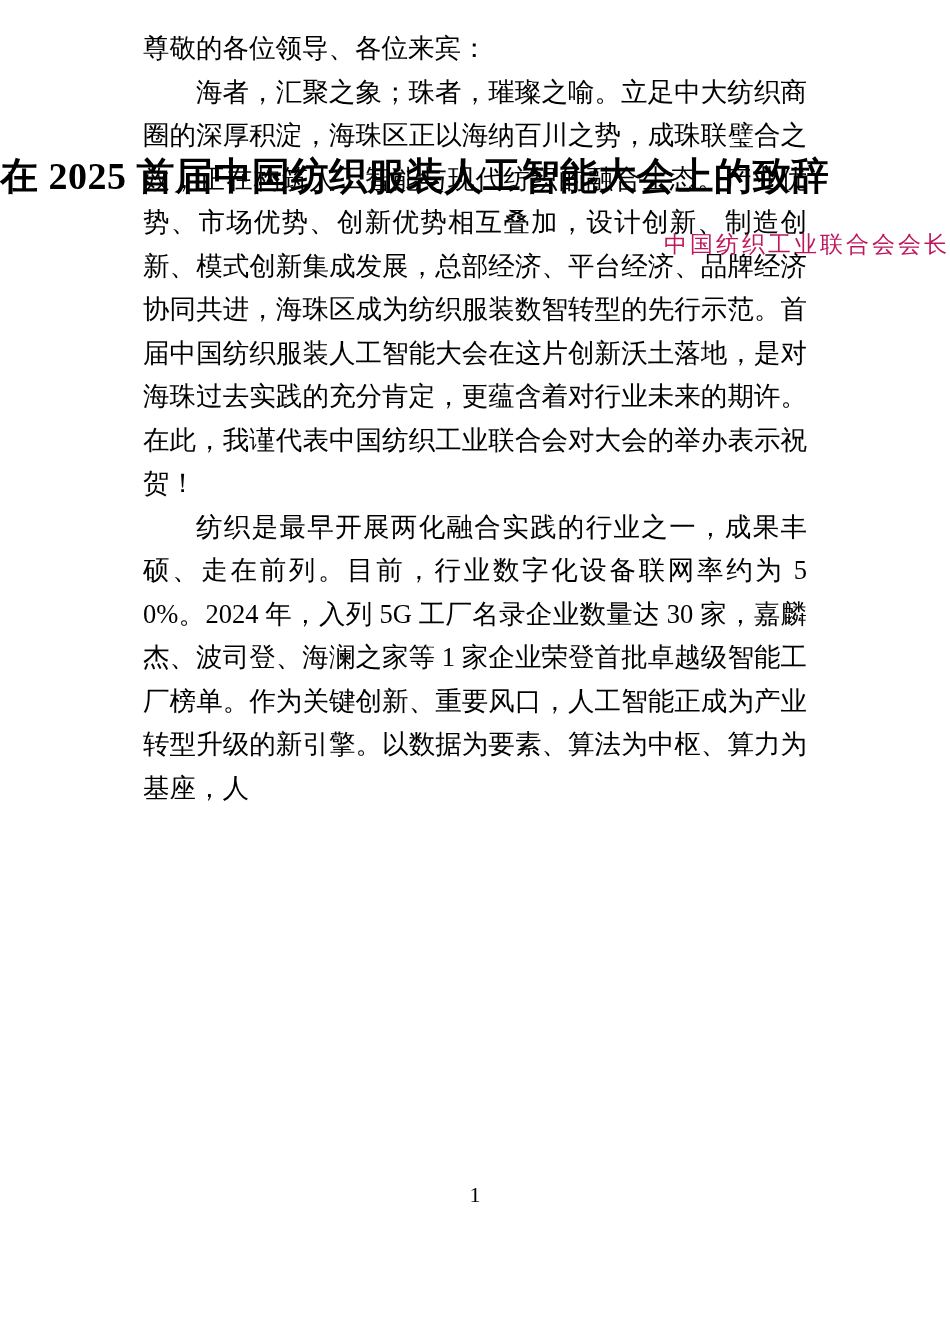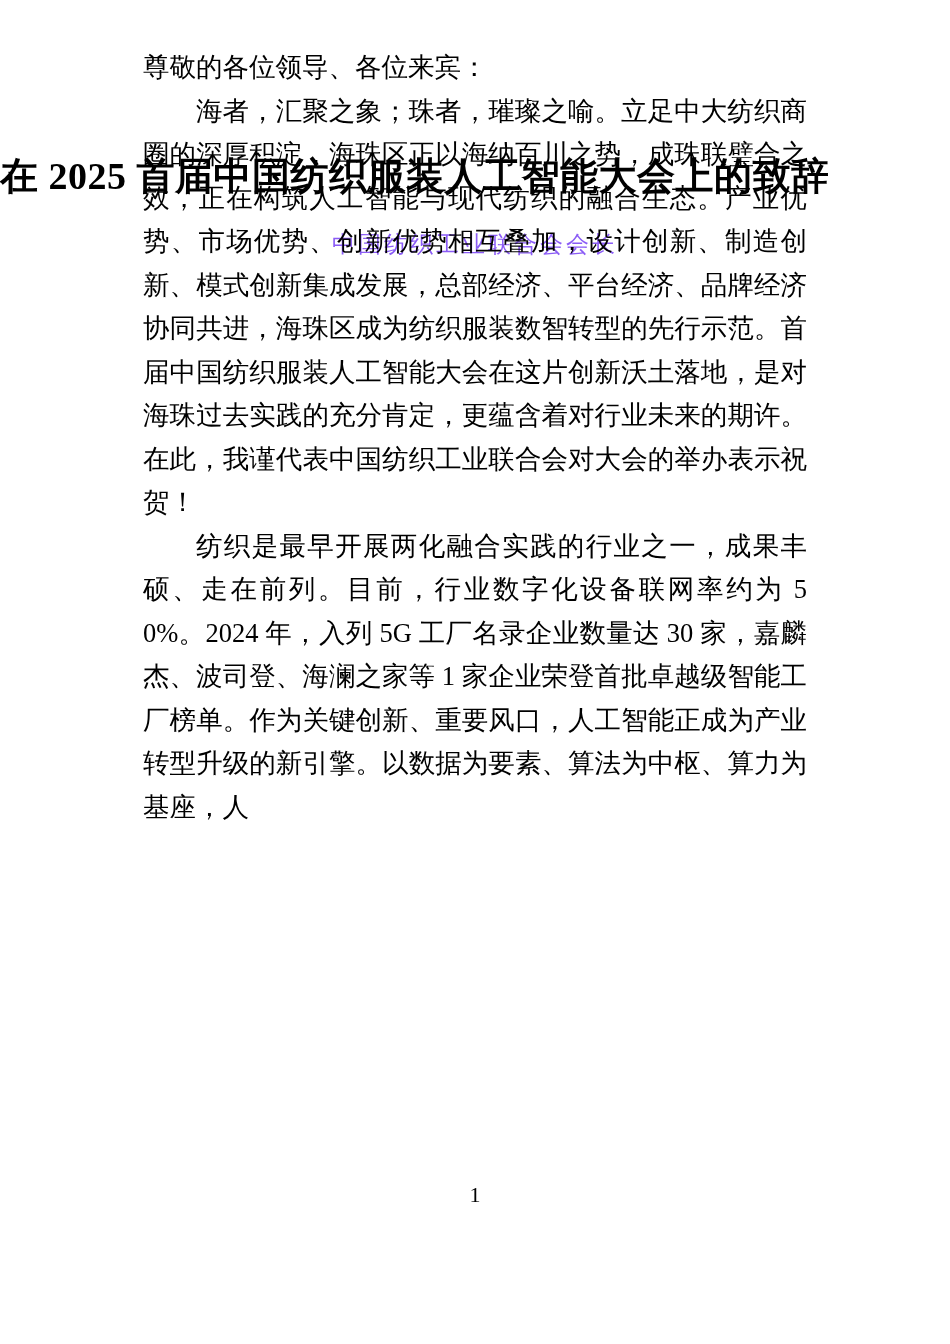--- a/index.html
+++ b/index.html
@@ -31,28 +31,28 @@
     color: #000000;
     margin: 0;
     padding-top: 148px;
     letter-spacing: 0.5px;
     word-break: break-all;
   }
   .doc-subtitle {
     font-family: "Liberation Serif", "DejaVu Serif", serif;
     font-size: 23px;
     line-height: 34px;
-    text-align: center;
-    color: #8b5cf6;
+    text-align: right;
+    color: #be185d;
     margin: 0;
     padding-top: 24px;
     letter-spacing: 3px;
   }
   .body-block {
-    padding-top: 46px;
+    padding-top: 27px;
   }
   p.para {
     font-family: "Liberation Serif", "DejaVu Serif", serif;
     font-size: 26.5px;
     line-height: 43.5px;
     color: #000000;
     margin: 0;
     text-align: justify;
     text-justify: inter-ideograph;
     text-indent: 0;

